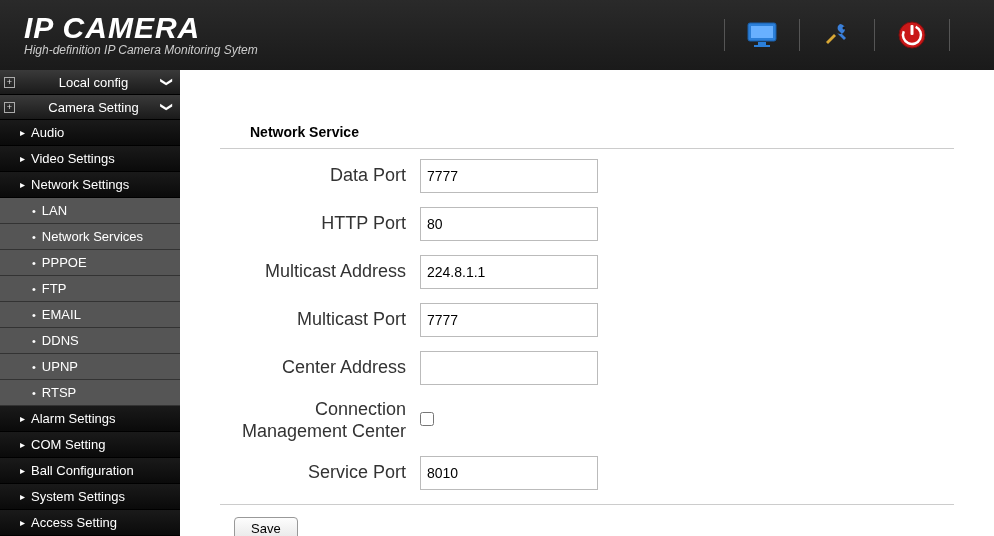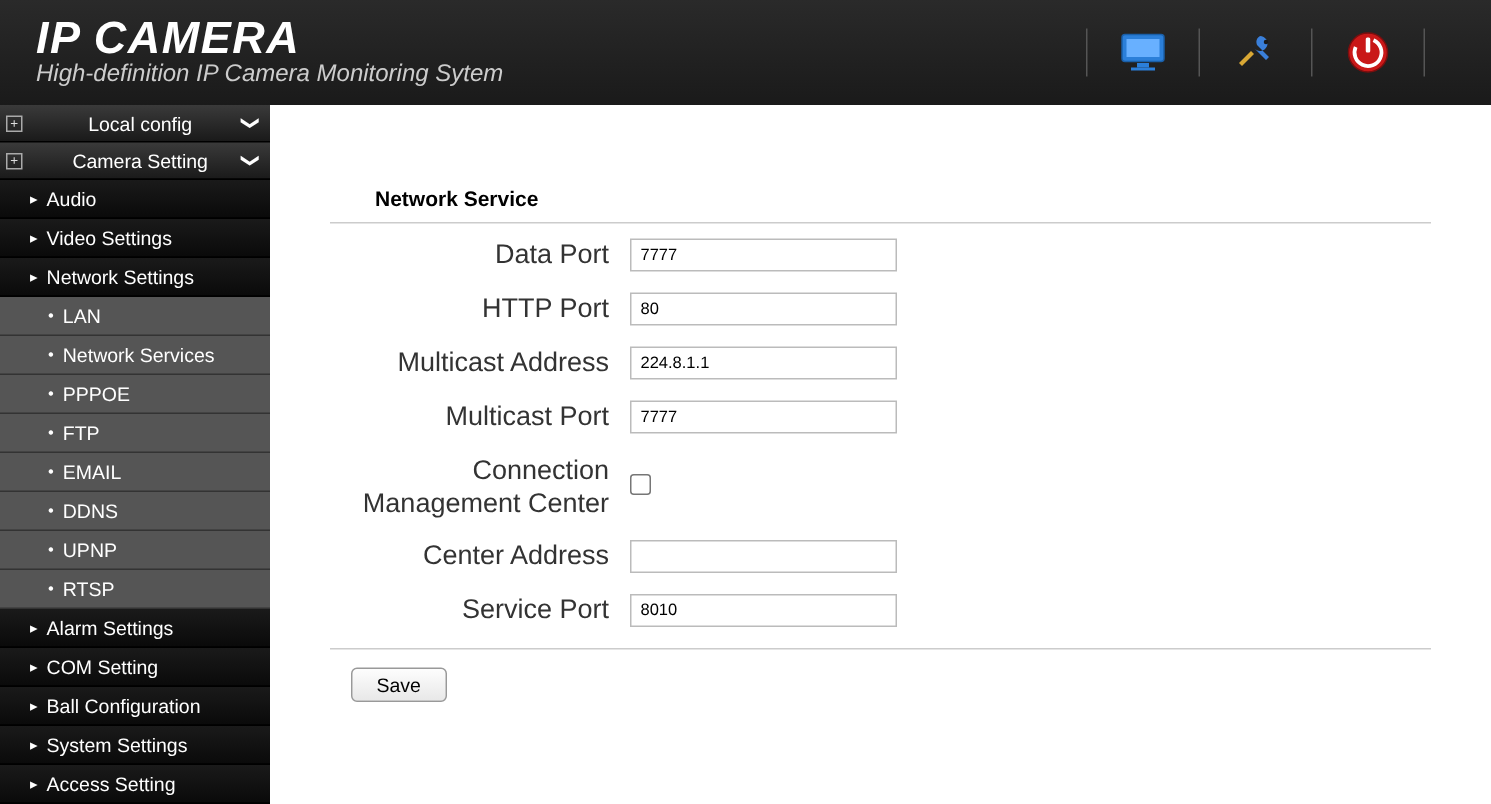--- a/index.html
+++ b/index.html
@@ -8,21 +8,21 @@
       background: linear-gradient(to bottom, #2a2a2a 0%, #1a1a1a 100%);
       height: 70px;
       display: flex;
       align-items: center;
       justify-content: space-between;
       padding: 0 26px 0 24px;
       position: relative;
     }
     .header-left { display: flex; flex-direction: column; justify-content: center; }
     .header-title { color: #fff; font-size: 30px; font-style: italic; font-weight: bold; letter-spacing: 1px; line-height: 1; }
-    .header-sub { color: #ccc; font-size: 16px; font-style: italic; }
+    .header-sub { color: #ccc; font-size: 12px; font-style: italic; }
     .header-icons { display: flex; align-items: center; gap: 0; }
     .sep { width: 1px; height: 32px; background: #555; margin: 0 18px; }
     .icon-btn { width: 38px; height: 38px; display:flex; align-items:center; justify-content:center; cursor:pointer; }
     .icon-monitor svg { width: 32px; height: 28px; }
     .icon-tools svg { width: 30px; height: 30px; }
     .icon-power svg { width: 30px; height: 30px; }
     .container { display: flex; height: 466px; }
     .sidebar { width: 180px; background: #000; color: #fff; height: 466px; }
     .menu-group-header {
       background: linear-gradient(to bottom, #3a3a3a, #1a1a1a);
@@ -63,21 +63,21 @@
       font-size: 13px;
       cursor: pointer;
     }
     .submenu-item .dot { font-size: 11px; margin-right: 6px; }
     .main { flex: 1; padding: 54px 40px 0 40px; }
     .section-title { font-weight: bold; font-size: 14px; margin-bottom: 8px; margin-left: 30px; }
     .section-hr { height:1px; background:#ccc; margin-bottom: 10px; }
     .bottom-hr { height:1px; background:#ccc; margin-top: 6px; margin-bottom: 12px;}
     .form-row { display: flex; align-items: center; margin-bottom: 14px; }
     .form-label { width: 200px; text-align: right; padding-right: 14px; font-size: 18px; color:#333; line-height:1.2; }
-    .form-input input[type="text"] { width: 178px; height: 22px; border: 1px solid #bbb; padding: 0 6px; font-size: 11px; }
+    .form-input input[type="text"] { width: 178px; height: 34px; border: 1px solid #bbb; padding: 0 6px; font-size: 14px; }
     .form-input input[type="checkbox"] { width: 14px; height: 14px; }
     .save-btn { margin-left: 14px; padding: 3px 16px; font-size: 13px; border: 1px solid #999; background: linear-gradient(to bottom, #fdfdfd, #e8e8e8); border-radius: 4px; cursor: pointer; }
   </style>
 </head>
 <body>
 
 <div class="header">
   <div class="header-left">
     <div class="header-title">IP CAMERA</div>
     <div class="header-sub">High-definition IP Camera Monitoring Sytem</div>
@@ -207,27 +207,27 @@
     </div>
     <div class="form-row">
       <div class="form-label">Multicast Address</div>
       <div class="form-input"><input type="text" value="224.8.1.1" style=""></div>
     </div>
     <div class="form-row">
       <div class="form-label">Multicast Port</div>
       <div class="form-input"><input type="text" value="7777" style=""></div>
     </div>
     <div class="form-row">
+      <div class="form-label">Center Address</div>
+      <div class="form-input"><input type="text" value="" style=""></div>
+    </div>
+    <div class="form-row">
       <div class="form-label">Connection Management Center</div>
       <div class="form-input"><input type="checkbox" style=""></div>
     </div>
     <div class="form-row">
-      <div class="form-label">Center Address</div>
-      <div class="form-input"><input type="text" value="" style=""></div>
-    </div>
-    <div class="form-row">
       <div class="form-label">Service Port</div>
       <div class="form-input"><input type="text" value="8010" style=""></div>
     </div>
     <div class="bottom-hr"></div>
     <button class="save-btn">Save</button>
   </div>
 </div>
 
 </body></html>

